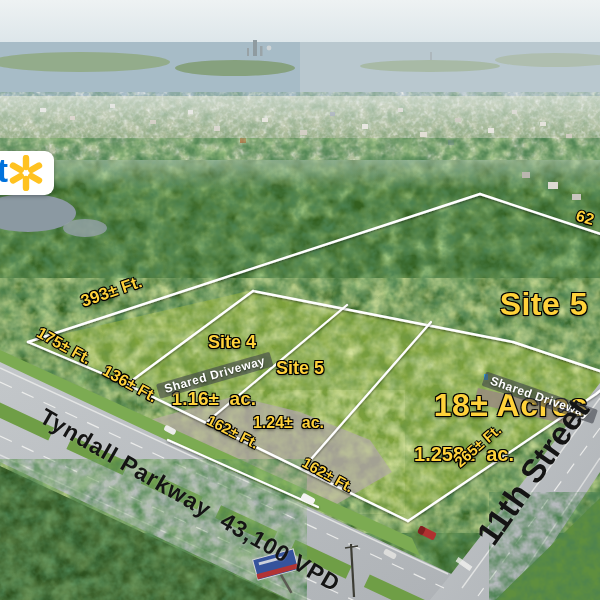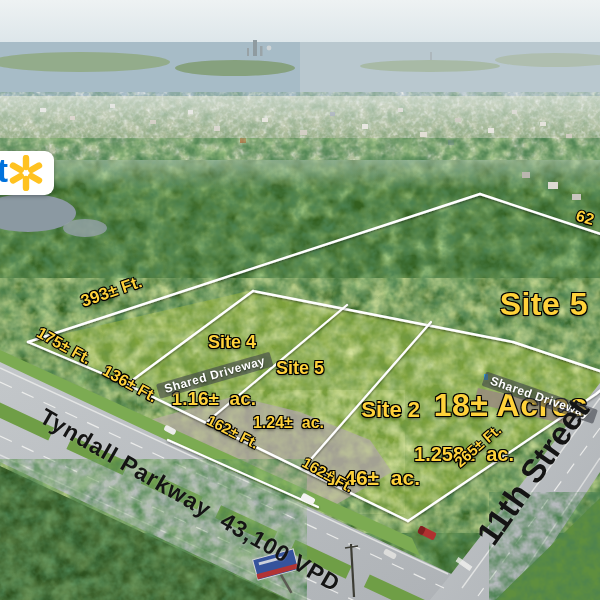--- a/index.html
+++ b/index.html
@@ -250,24 +250,20 @@
   <span class="ar">18± Acres</span>
 </div>
 <div class="lbl yl parcel" id="lbl-site4">
   <span class="nm">Site 4</span>
   <span class="ar">1.16±  ac.</span>
 </div>
 <div class="lbl yl parcel" id="lbl-site3">
   <span class="nm">Site 5</span>
   <span class="ar">1.24±  ac.</span>
 </div>
-<div class="lbl yl parcel" id="lbl-site2">
-  <span class="nm">Site 2</span>
-  <span class="ar">1.46±  ac.</span>
-</div>
 <div class="lbl yl parcel" id="lbl-site1">
   <span class="ar">1.258±  ac.</span>
 </div>
 
 <div class="lbl yl dim" id="lbl-393">393± Ft.</div>
 <div class="lbl yl dim" id="lbl-175">175± Ft.</div>
 <div class="lbl yl dim" id="lbl-136">136± Ft.</div>
 <div class="lbl yl dim" id="lbl-162w">162± Ft.</div>
 <div class="lbl yl dim" id="lbl-162e">162± Ft.</div>
 <div class="lbl yl dim" id="lbl-265">265± Ft.</div>

